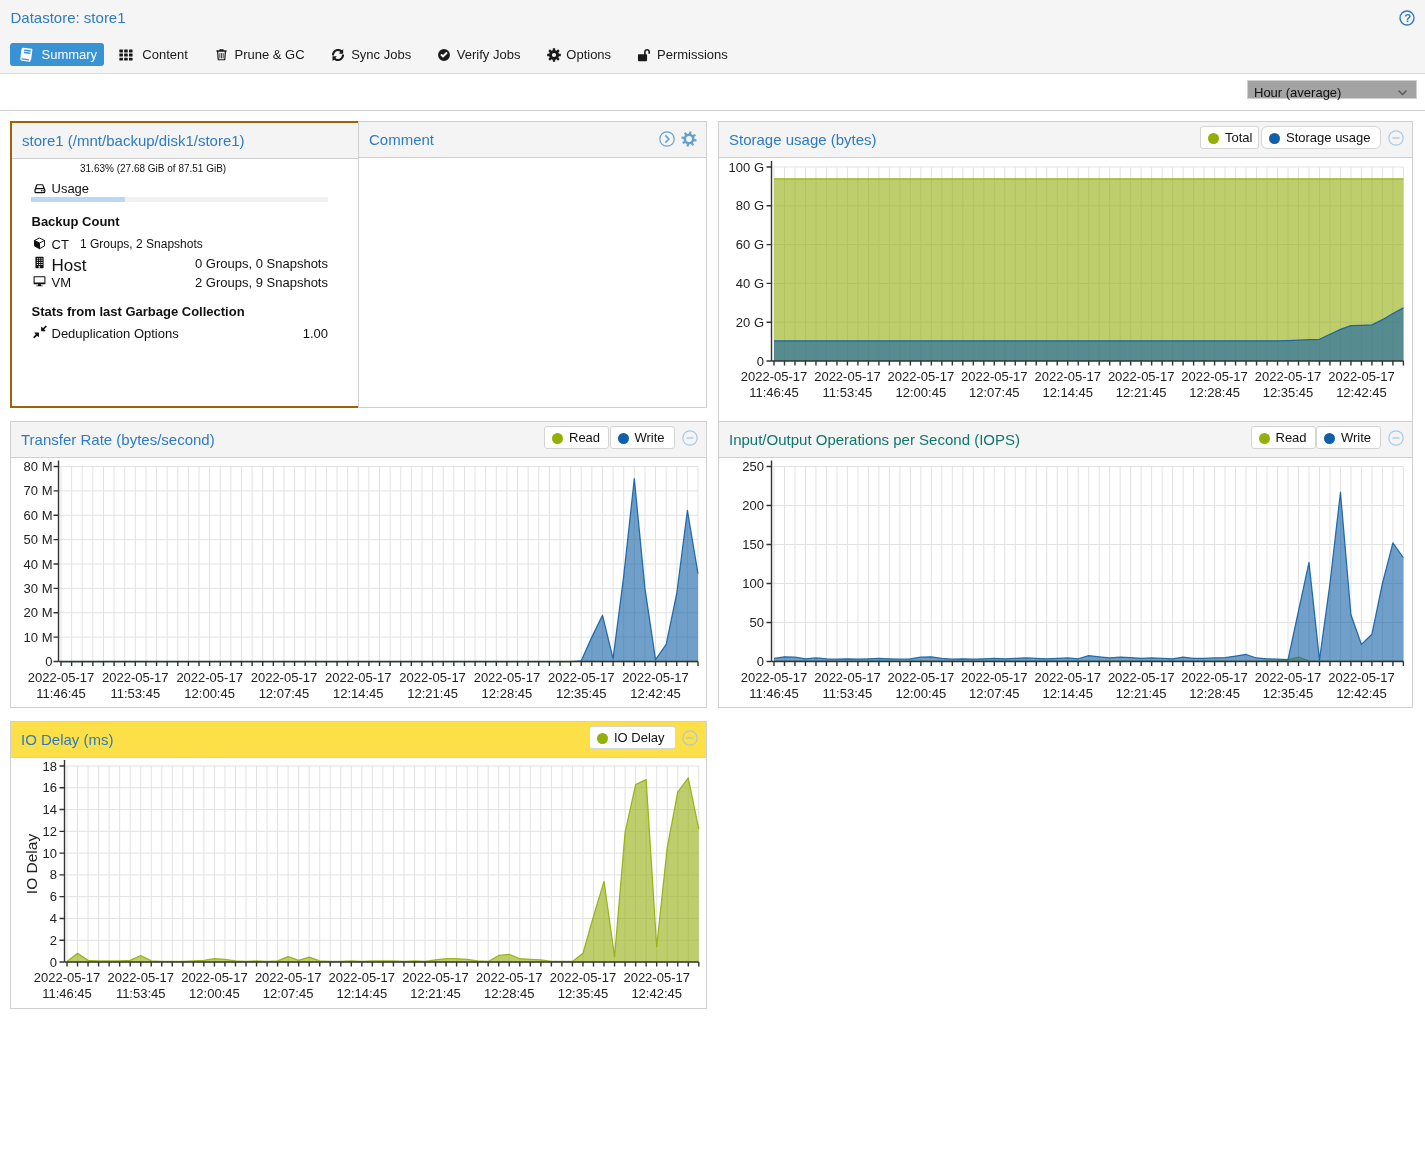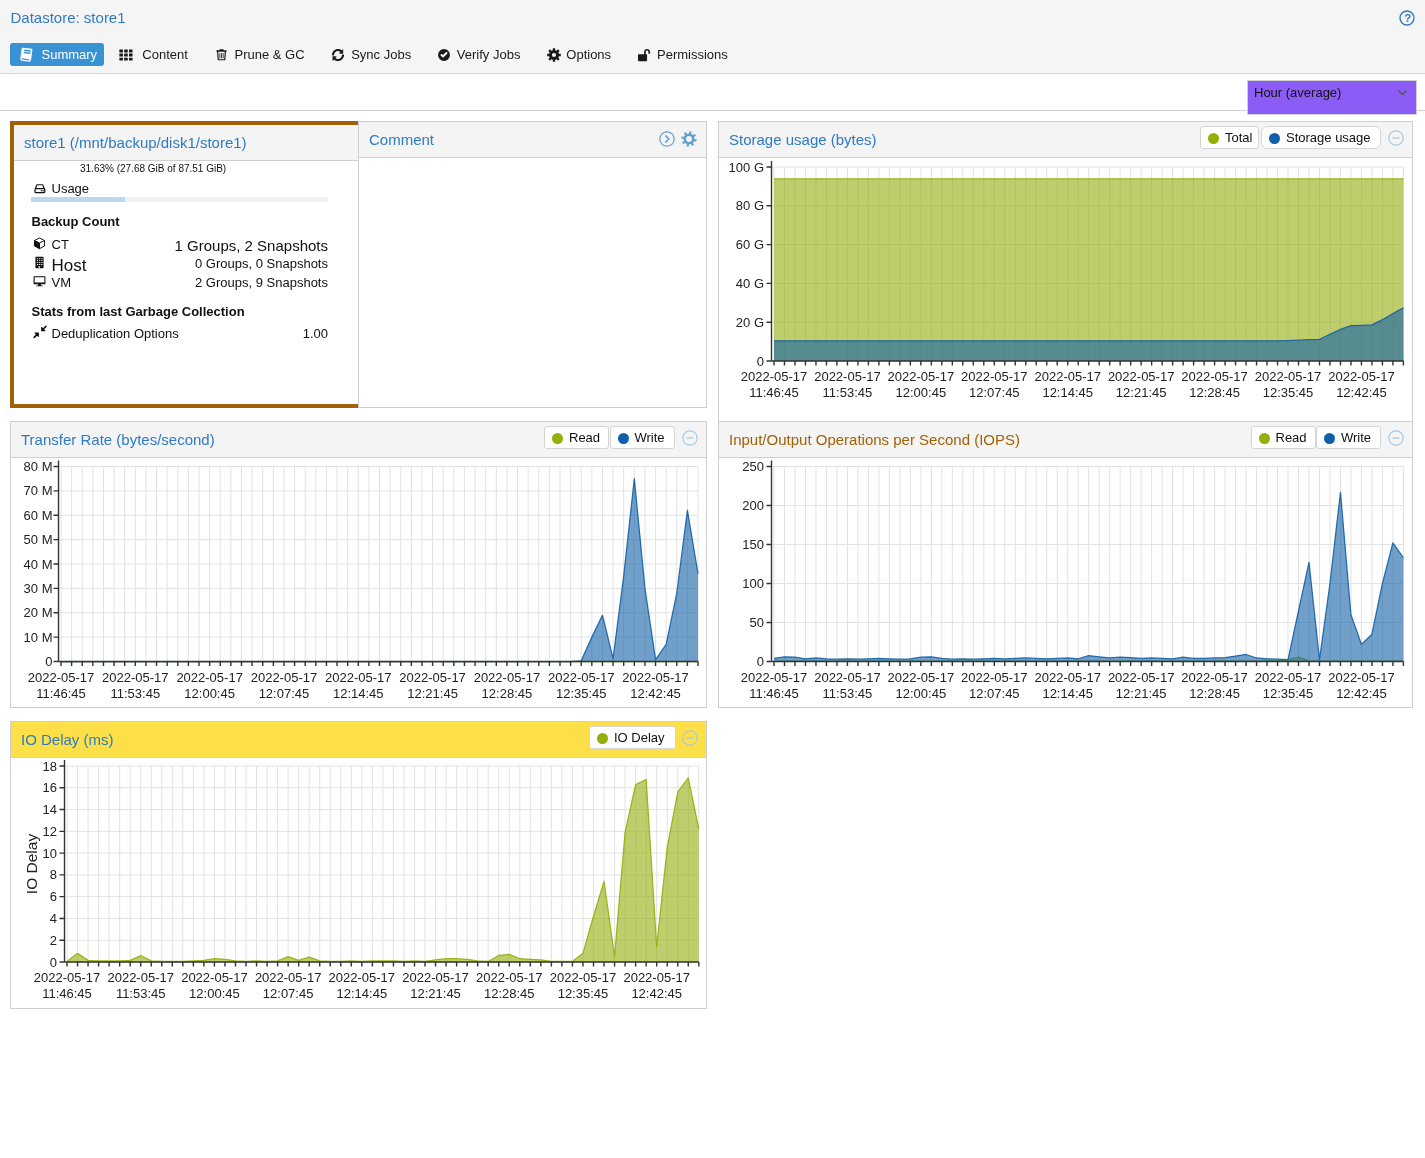--- a/index.html
+++ b/index.html
@@ -42,27 +42,27 @@
 <div class="abs" style="left:456.8px;top:47px;font-size:13px;color:#1a1a1a">Verify Jobs</div>
 <svg style="position:absolute;left:546.5px;top:47.5px" width="14" height="14" viewBox="0 0 16 16" fill="#1a1a1a">
     <path fill-rule="evenodd" d="M13.52 6.58 L15.79 6.70 L15.79 9.30 L13.52 9.42 L13.27 10.18 L12.91 10.90 L14.43 12.59 L12.59 14.43 L10.90 12.91 L10.18 13.27 L9.42 13.52 L9.30 15.79 L6.70 15.79 L6.58 13.52 L5.82 13.27 L5.10 12.91 L3.41 14.43 L1.57 12.59 L3.09 10.90 L2.73 10.18 L2.48 9.42 L0.21 9.30 L0.21 6.70 L2.48 6.58 L2.73 5.82 L3.09 5.10 L1.57 3.41 L3.41 1.57 L5.10 3.09 L5.82 2.73 L6.58 2.48 L6.70 0.21 L9.30 0.21 L9.42 2.48 L10.18 2.73 L10.90 3.09 L12.59 1.57 L14.43 3.41 L12.91 5.10 L13.27 5.82 Z M10.40 8.00 A2.4 2.4 0 1 0 5.60 8.00 A2.4 2.4 0 1 0 10.40 8.00 Z"></path>
   </svg>
 <div class="abs" style="left:566.3px;top:47px;font-size:13px;color:#1a1a1a">Options</div>
 <svg style="position:absolute;left:636.5px;top:47.5px" width="14" height="14" viewBox="0 0 16 16" fill="#1a1a1a">
     <path d="M11.5 1c1.9 0 3.4 1.5 3.4 3.4v1.8c0 .3-.2.5-.5.5h-.9c-.3 0-.5-.2-.5-.5V4.4c0-.8-.7-1.5-1.5-1.5s-1.5.7-1.5 1.5V7h.6c.5 0 .9.4.9.9v6.2c0 .5-.4.9-.9.9H2c-.5 0-.9-.4-.9-.9V7.9c0-.5.4-.9.9-.9h6.1V4.4C8.1 2.5 9.6 1 11.5 1z"></path>
   </svg>
 <div class="abs" style="left:657.0px;top:47px;font-size:13px;color:#1a1a1a">Permissions</div>
 <div class="abs" style="left:0;top:74px;width:1425px;height:36px;background:#fff;border-bottom:1px solid #d0d0d0"></div>
-<div class="abs" style="left:1247px;top:80px;width:170px;height:35px;border:1px solid #d0d0d0;box-sizing:border-box;background:#8b5cf6">
+<div class="abs" style="left:1247px;top:80px;width:170px;height:19px;border:1px solid #d0d0d0;box-sizing:border-box;background:#a3a3a3">
     <span style="position:absolute;left:6px;top:3.5px;font-size:13px;color:#111">Hour (average)</span>
     <svg style="position:absolute;right:8px;top:6px" width="11" height="11" viewBox="0 0 11 11">
       <path d="M1.5 3.5 5.5 7.5 9.5 3.5" fill="none" stroke="#555" stroke-width="1.3"></path>
     </svg>
   </div>
-<div style="position:absolute;left:10px;top:121px;width:406px;height:287px;border:4px solid #a16207;box-sizing:border-box;background:#fff">
+<div style="position:absolute;left:10px;top:121px;width:406px;height:287px;border:2px solid #a16207;box-sizing:border-box;background:#fff">
     <div style="position:absolute;left:0;top:0;right:0;height:36px;background:#f4f4f4;border-bottom:1px solid #cfcfcf;box-sizing:border-box;">
       <span style="position:absolute;left:10px;top:9px;font-size:15px;color:#2e7bc4;white-space:nowrap">store1 (/mnt/backup/disk1/store1)</span>
     </div>
   </div>
 <svg style="position:absolute;left:33px;top:181.5px" width="13" height="13" viewBox="0 0 16 16" fill="#111">
     <path d="M3.1 8.3 4.3 4.2 a1.1 1.1 0 0 1 1.05-.8 H11.3 a1.1 1.1 0 0 1 1.05.8 L13.7 8.3" fill="none" stroke="#111" stroke-width="1.5" stroke-linejoin="round"></path>
     <rect x="2.5" y="8.2" width="12" height="4.9" rx="1.2" fill="none" stroke="#111" stroke-width="1.5"></rect>
     <circle cx="10.4" cy="10.7" r="0.85" fill="#111" stroke="none"></circle>
     <circle cx="12.5" cy="10.7" r="0.85" fill="#111" stroke="none"></circle>
   </svg>
@@ -72,21 +72,21 @@
     <div style="width:94px;height:5.5px;background:#bcd7f0"></div>
   </div>
 <div class="abs" style="left:31.5px;top:213.5px;font-size:13px;font-weight:bold">Backup Count</div>
 <svg style="position:absolute;left:33px;top:236.5px" width="13" height="13" viewBox="0 0 16 16" fill="#111">
     <path d="M8 1.2 14.2 4.3 14.2 11 8 14.4 1.8 11 1.8 4.3 Z" fill="none" stroke="#111" stroke-width="1.2" stroke-linejoin="round"></path>
     <path d="M1.8 4.3 8 7.4 14.2 4.3" fill="none" stroke="#111" stroke-width="1.2" stroke-linejoin="round"></path>
     <path d="M8 7.4 V14.4" fill="none" stroke="#111" stroke-width="1.2"></path>
     <path d="M1.8 4.3 8 7.4 8 14.4 1.8 11 Z" fill="#111" stroke="none"></path>
   </svg>
 <div class="abs" style="left:51.5px;top:236.5px;font-size:13px">CT</div>
-<div class="abs" style="left:80px;top:236.5px;width:248px;font-size:15px;text-align:right">1 Groups, 2 Snapshots</div>
+<div class="abs" style="left:80px;top:236.5px;width:248px;font-size:12px;">1 Groups, 2 Snapshots</div>
 <svg style="position:absolute;left:33px;top:255.5px" width="13" height="13" viewBox="0 0 16 16" fill="#111">
     <path d="M3.6 1h8.8c.3 0 .6.3.6.6v12.8c0 .3-.3.6-.6.6H3.6c-.3 0-.6-.3-.6-.6V1.6c0-.3.3-.6.6-.6zm1.2 1.7v1.2h1.5V2.7zm2.7 0v1.2H9V2.7zm2.7 0v1.2h1.5V2.7zM4.8 5.1v1.2h1.5V5.1zm2.7 0v1.2H9V5.1zm2.7 0v1.2h1.5V5.1zM4.8 7.5v1.2h1.5V7.5zm2.7 0v1.2H9V7.5zm2.7 0v1.2h1.5V7.5zM4.8 9.9v1.2h1.5V9.9zm2.7 0v1.2H9V9.9zm2.7 0v1.2h1.5V9.9zm-3.4 2.6v2h1.9v-2z"></path>
   </svg>
 <div class="abs" style="left:51.5px;top:255.8px;font-size:17px">Host</div>
 <div class="abs" style="left:80px;top:255.8px;width:248px;font-size:13px;text-align:right">0 Groups, 0 Snapshots</div>
 <svg style="position:absolute;left:33px;top:274.5px" width="13" height="13" viewBox="0 0 16 16" fill="#111">
     <path d="M1.5 1.5h13c.4 0 .8.4.8.8v8.4c0 .4-.4.8-.8.8H9.6l.3 1.4h1.6c.3 0 .5.2.5.5s-.2.5-.5.5H4.5c-.3 0-.5-.2-.5-.5s.2-.5.5-.5h1.6l.3-1.4H1.5c-.4 0-.8-.4-.8-.8V2.3c0-.4.4-.8.8-.8zm.5 1.3v6.4h12V2.8z"></path>
   </svg>
 <div class="abs" style="left:51.5px;top:275.1px;font-size:13px">VM</div>
 <div class="abs" style="left:80px;top:275.1px;width:248px;font-size:13px;text-align:right">2 Groups, 9 Snapshots</div>
@@ -137,21 +137,21 @@
 <div style="position:absolute;left:609.5px;top:426px;width:65px;height:23px;background:#fff;border:1px solid #d5d5d5;border-radius:3px;box-sizing:border-box;">
     <span style="position:absolute;left:7px;top:6px;width:11px;height:11px;border-radius:50%;background:#115fa6"></span>
     <span style="position:absolute;left:24px;top:3px;font-size:13px;color:#111">Write</span>
   </div>
 <svg style="position:absolute;left:682px;top:430px" width="16" height="16" viewBox="0 0 16 16" fill="none" stroke="#a6c9e4" stroke-width="1.2">
     <circle cx="8" cy="8" r="7.2"></circle>
     <path d="M4.5 8h7" stroke-width="1.3"></path>
   </svg>
 <div style="position:absolute;left:718px;top:421px;width:695px;height:287px;border:1px solid #cfcfcf;box-sizing:border-box;background:#fff">
     <div style="position:absolute;left:0;top:0;right:0;height:36px;background:#f4f4f4;border-bottom:1px solid #cfcfcf;box-sizing:border-box;">
-      <span style="position:absolute;left:10px;top:9px;font-size:15px;color:#a16207;white-space:nowrap">Input/Output Operations per Second (IOPS)</span>
+      <span style="position:absolute;left:10px;top:9px;font-size:15px;color:#0f766e;white-space:nowrap">Input/Output Operations per Second (IOPS)</span>
     </div>
   </div>
 <div style="position:absolute;left:1250.5px;top:426px;width:65px;height:23px;background:#fff;border:1px solid #d5d5d5;border-radius:3px;box-sizing:border-box;">
     <span style="position:absolute;left:7px;top:6px;width:11px;height:11px;border-radius:50%;background:#94ae0a"></span>
     <span style="position:absolute;left:24px;top:3px;font-size:13px;color:#111">Read</span>
   </div>
 <div style="position:absolute;left:1316px;top:426px;width:65px;height:23px;background:#fff;border:1px solid #d5d5d5;border-radius:3px;box-sizing:border-box;">
     <span style="position:absolute;left:7px;top:6px;width:11px;height:11px;border-radius:50%;background:#115fa6"></span>
     <span style="position:absolute;left:24px;top:3px;font-size:13px;color:#111">Write</span>
   </div>

